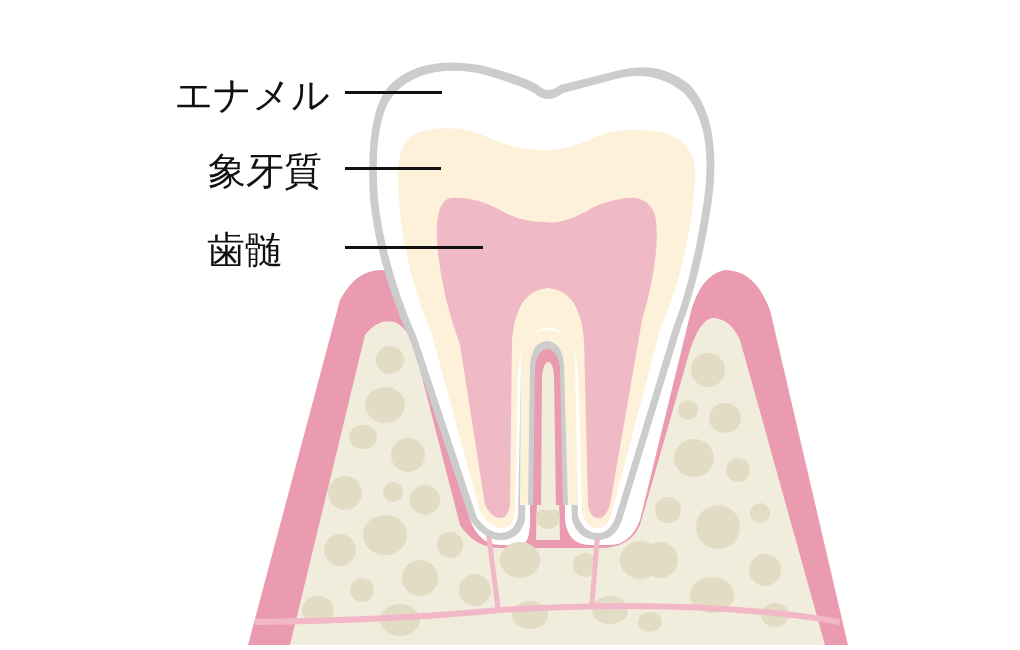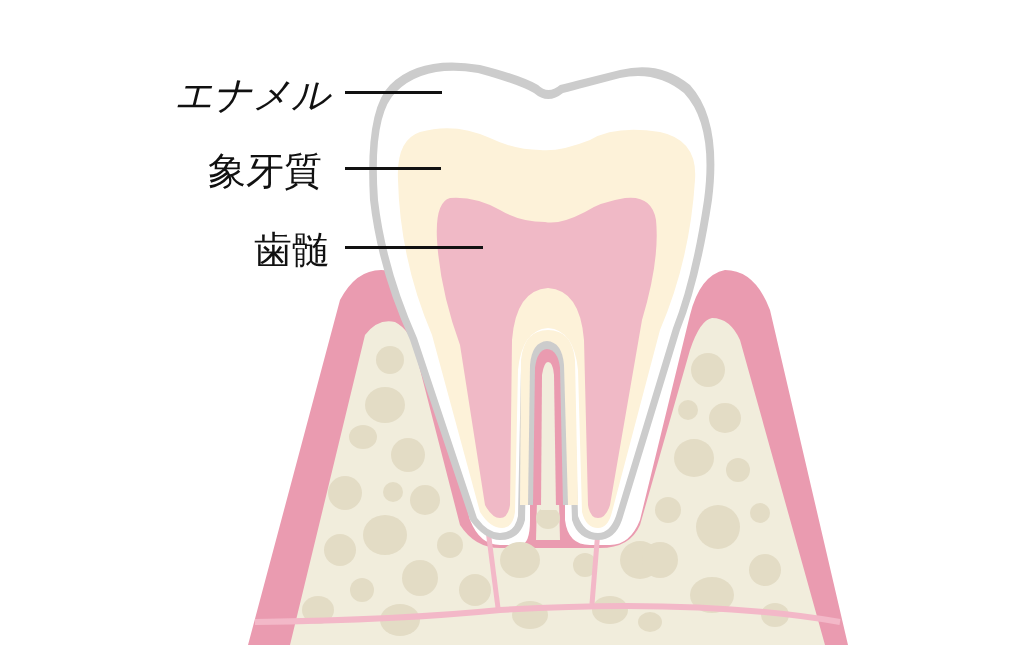--- a/index.html
+++ b/index.html
@@ -72,20 +72,20 @@
 
   <path d="M485,505 Q492,518 500,518 Q508,518 510,505 L512,340 Q516,290 548,288 Q580,290 584,340 L588,505 Q590,518 598,518 Q606,518 610,505 L642,320 Q660,260 656,220 Q652,195 625,198 Q600,202 585,212 Q560,225 545,222 Q520,222 500,210 Q475,196 450,198 Q435,202 437,240 Q440,290 460,345 Z" fill="#f0b9c6"></path>
 
   <path d="M520,505 L521,360 Q524,330 548,330 Q572,330 575,360 L578,505 Z" fill="#fdf2d9"></path>
 
   <path d="M528,505 L530,365 Q532,342 547,341 Q562,342 564,365 L568,505 Z" fill="#cccccc"></path>
   <path d="M533,505 L535,368 Q537,350 547,349 Q558,350 560,368 L563,505 Z" fill="#ea9bb0"></path>
   <path d="M541,510 L542,375 Q544,362 548,362 Q553,362 554,375 L556,510 Z" fill="#f1eddc"></path>
 </svg>
 
-<div class="label" style="left:160px; top:76px; width:170px;font-style:italic;">エナメル</div>
+<div class="label" style="left:160px; top:76px; width:170px;">エナメル</div>
 <div class="leader" style="left:345px; top:91px; width:97px;"></div>
 
 <div class="label" style="left:152px; top:152px; width:170px;">象牙質</div>
 <div class="leader" style="left:345px; top:167px; width:96px;"></div>
 
-<div class="label" style="left:160px; top:231px; width:170px;">歯髄</div>
+<div class="label" style="left:160px; top:231px; width:170px;text-align:center;">歯髄</div>
 <div class="leader" style="left:345px; top:246px; width:138px;"></div>
 
 </body></html>

